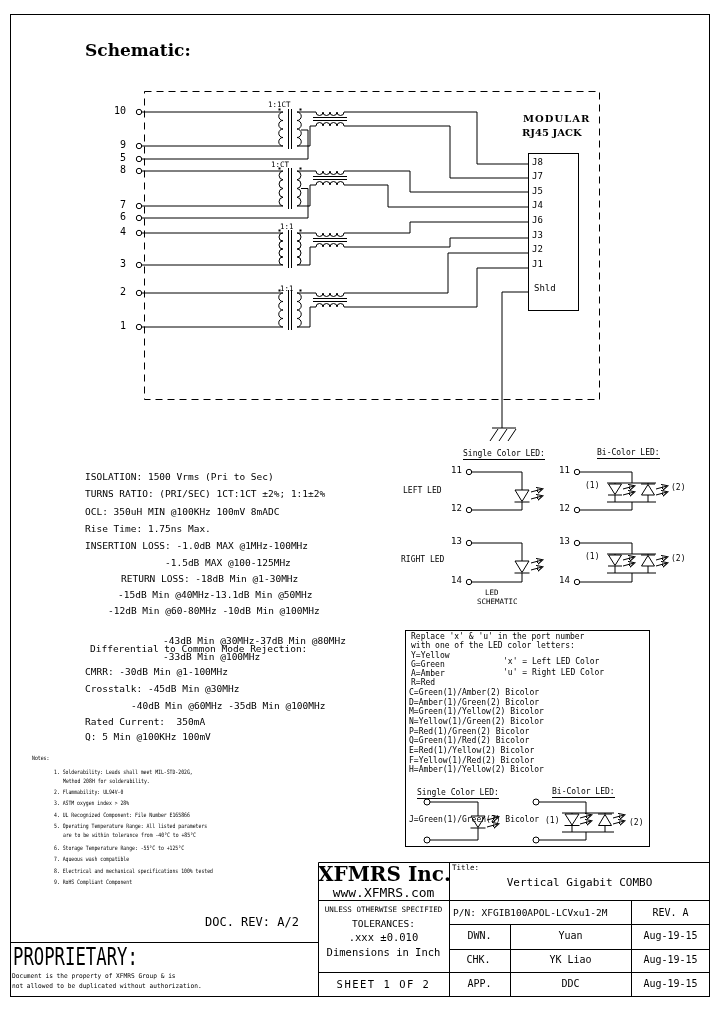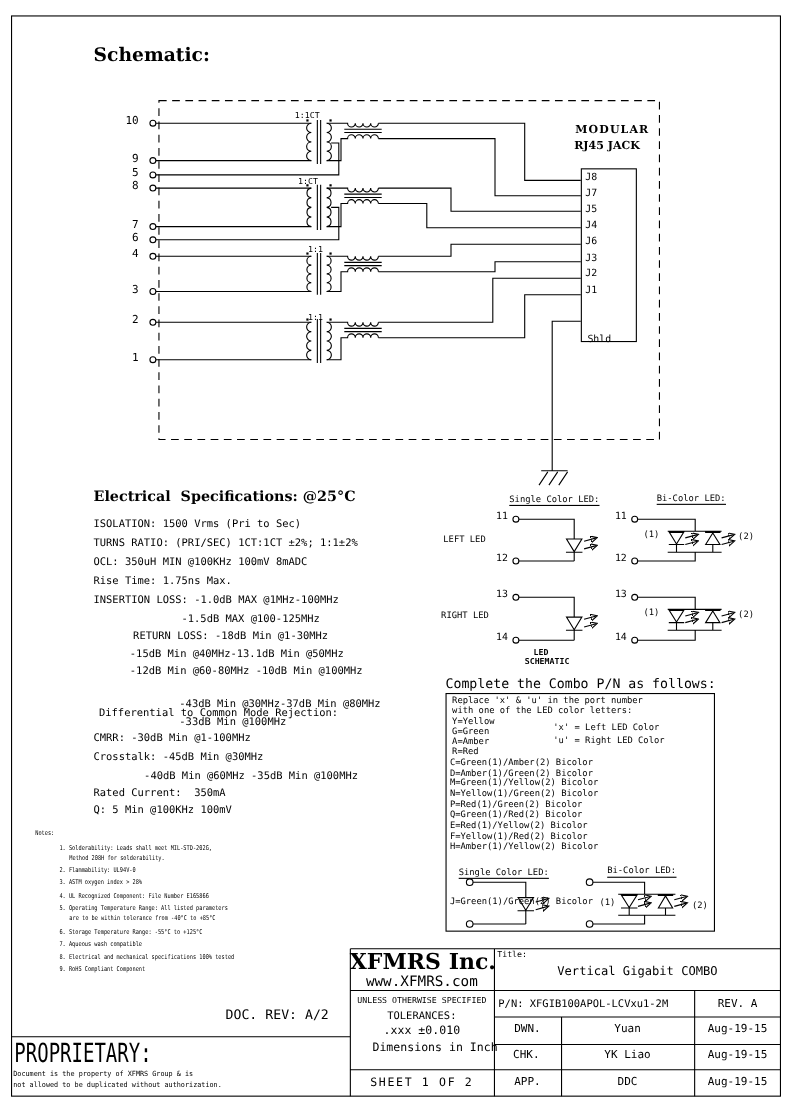--- a/index.html
+++ b/index.html
@@ -13,21 +13,21 @@
   .h1{font-family:"DejaVu Serif",serif;font-weight:bold;font-size:17px;}
   .spec-title{font-family:"DejaVu Serif",serif;font-weight:bold;font-size:13px;}
   .spec{font-size:9.5px;}
   .note{font-size:6px;transform:scaleX(0.8);}
   .pin{font-size:10px;}
   .xl{font-size:7.5px;}
   .jack{font-size:9px;}
   .jackhdr{font-family:"DejaVu Serif",serif;font-weight:bold;font-size:10px;}
   .led{font-size:8px;}
   .ledpin{font-size:9px;}
-  .cap{font-size:7.5px;font-weight:bold;}
+  .cap{font-size:7.5px;font-weight:normal;}
   .underline{border-bottom:1px solid #000;padding-bottom:1px;}
   .combo-title{font-size:12px;}
   .combo{font-size:8px;}
   .tb-company{font-family:"DejaVu Serif",serif;font-weight:bold;font-size:20px;}
   .tb-web{font-size:13px;}
   .tb-small{font-size:7.5px;}
   .tb-mid{font-size:9.5px;}
   .tb-val{font-size:10.5px;}
   .tb-cell{font-size:10px;}
   .tb-title{font-size:11px;}
@@ -164,32 +164,31 @@
 <div class="t jackhdr" style="left:523px;top:114px;letter-spacing:1px;">MODULAR</div>
 <div class="t jackhdr" style="left:522px;top:128px;">RJ45 JACK</div>
 <div class="t jack" style="left:532px;top:158px;">J8</div>
 <div class="t jack" style="left:532px;top:172px;">J7</div>
 <div class="t jack" style="left:532px;top:187px;">J5</div>
 <div class="t jack" style="left:532px;top:201px;">J4</div>
 <div class="t jack" style="left:532px;top:216px;">J6</div>
 <div class="t jack" style="left:532px;top:231px;">J3</div>
 <div class="t jack" style="left:532px;top:245px;">J2</div>
 <div class="t jack" style="left:532px;top:260px;">J1</div>
-<div class="t jack" style="left:534px;top:284px;margin-top:21px;">Shld</div>
-
-<div class="t spec-title" style="left:85px;top:445px;">Electrical  Specifications: @25°C</div>
+<div class="t jack" style="left:534px;top:284px;">Shld</div>
+
 <div class="t spec" style="left:85px;top:472px;">ISOLATION: 1500 Vrms (Pri to Sec)</div>
 <div class="t spec" style="left:85px;top:489px;">TURNS RATIO: (PRI/SEC) 1CT:1CT ±2%; 1:1±2%</div>
 <div class="t spec" style="left:85px;top:507px;">OCL: 350uH MIN @100KHz 100mV 8mADC</div>
 <div class="t spec" style="left:85px;top:524px;text-align:center;">Rise Time: 1.75ns Max.</div>
 <div class="t spec" style="left:85px;top:541px;">INSERTION LOSS: -1.0dB MAX @1MHz-100MHz</div>
 <div class="t spec" style="left:165px;top:558px;">-1.5dB MAX @100-125MHz</div>
 <div class="t spec" style="left:85px;top:574px;margin-left:36px;">RETURN LOSS: -18dB Min @1-30MHz</div>
 <div class="t spec" style="left:118px;top:590px;">-15dB Min @40MHz-13.1dB Min @50MHz</div>
-<div class="t spec" style="left:118px;top:606px;">-12dB Min @60-80MHz -10dB Min @100MHz</div>
+<div class="t spec" style="left:108px;top:606px;">-12dB Min @60-80MHz -10dB Min @100MHz</div>
 <div class="t spec" style="left:90px;top:620px;margin-top:24px;">Differential to Common Mode Rejection:</div>
 <div class="t spec" style="left:163px;top:636px;">-43dB Min @30MHz-37dB Min @80MHz</div>
 <div class="t spec" style="left:163px;top:652px;">-33dB Min @100MHz</div>
 <div class="t spec" style="left:85px;top:667px;">CMRR: -30dB Min @1-100MHz</div>
 <div class="t spec" style="left:85px;top:684px;">Crosstalk: -45dB Min @30MHz</div>
 <div class="t spec" style="left:131px;top:701px;">-40dB Min @60MHz -35dB Min @100MHz</div>
 <div class="t spec" style="left:85px;top:717px;">Rated Current:  350mA</div>
 <div class="t spec" style="left:85px;top:732px;">Q: 5 Min @100KHz 100mV</div>
 
 <div class="t note" style="left:32px;top:755px;">Notes:</div>
@@ -217,21 +216,20 @@
 <div class="t ledpin" style="left:559px;top:504px;">12</div>
 <div class="t ledpin" style="left:559px;top:537px;">13</div>
 <div class="t ledpin" style="left:559px;top:576px;">14</div>
 <div class="t led" style="left:585px;top:482px;">(1)</div>
 <div class="t led" style="left:671px;top:484px;">(2)</div>
 <div class="t led" style="left:585px;top:553px;">(1)</div>
 <div class="t led" style="left:671px;top:555px;">(2)</div>
 <div class="t cap" style="left:485px;top:589px;">LED</div>
 <div class="t cap" style="left:477px;top:598px;">SCHEMATIC</div>
 
-<div class="t combo-title" style="left:405px;top:615px;">Complete the Combo P/N as follows:</div>
 <div class="t combo" style="left:411px;top:633px;">Replace 'x' &amp; 'u' in the port number</div>
 <div class="t combo" style="left:411px;top:642px;">with one of the LED color letters:</div>
 <div class="t combo" style="left:411px;top:652px;">Y=Yellow</div>
 <div class="t combo" style="left:411px;top:661px;">G=Green</div>
 <div class="t combo" style="left:411px;top:670px;">A=Amber</div>
 <div class="t combo" style="left:411px;top:679px;">R=Red</div>
 <div class="t combo" style="left:503px;top:658px;">'x' = Left LED Color</div>
 <div class="t combo" style="left:503px;top:669px;">'u' = Right LED Color</div>
 <div class="t combo" style="left:409px;top:689px;">C=Green(1)/Amber(2) Bicolor</div>
 <div class="t combo" style="left:409px;top:699px;">D=Amber(1)/Green(2) Bicolor</div>
@@ -248,21 +246,21 @@
 <div class="t combo" style="left:545px;top:817px;">(1)</div>
 <div class="t combo" style="left:629px;top:819px;">(2)</div>
 
 <div class="t docrev" style="left:205px;top:916px;">DOC. REV: A/2</div>
 
 <div class="t tb-company ctr" style="left:318px;top:864px;width:131px;">XFMRS Inc.</div>
 <div class="t tb-web ctr" style="left:318px;top:886px;width:131px;">www.XFMRS.com</div>
 <div class="t tb-small ctr" style="left:318px;top:906px;width:131px;">UNLESS OTHERWISE SPECIFIED</div>
 <div class="t tb-mid ctr" style="left:318px;top:919px;width:131px;">TOLERANCES:</div>
 <div class="t tb-val ctr" style="left:318px;top:932px;width:131px;">.xxx ±0.010</div>
-<div class="t tb-val ctr" style="left:330px;top:947px;width:131px;">Dimensions in Inch</div>
+<div class="t tb-val ctr" style="left:318px;top:947px;width:131px;">Dimensions in Inch</div>
 <div class="t tb-val ctr" style="left:318px;top:979px;width:131px;letter-spacing:1.5px;">SHEET 1 OF 2</div>
 <div class="t tb-small" style="left:452px;top:864px;">Title:</div>
 <div class="t tb-title ctr" style="left:449px;top:877px;width:261px;">Vertical Gigabit COMBO</div>
 <div class="t tb-mid" style="left:453px;top:908px;">P/N: XFGIB100APOL-LCVxu1-2M</div>
 <div class="t tb-cell ctr" style="left:631px;top:908px;width:79px;">REV. A</div>
 <div class="t tb-cell ctr" style="left:449px;top:931px;width:61px;">DWN.</div>
 <div class="t tb-cell ctr" style="left:510px;top:931px;width:121px;">Yuan</div>
 <div class="t tb-cell ctr" style="left:631px;top:931px;width:79px;">Aug-19-15</div>
 <div class="t tb-cell ctr" style="left:448px;top:955px;width:61px;">CHK.</div>
 <div class="t tb-cell ctr" style="left:510px;top:955px;width:121px;">YK Liao</div>

